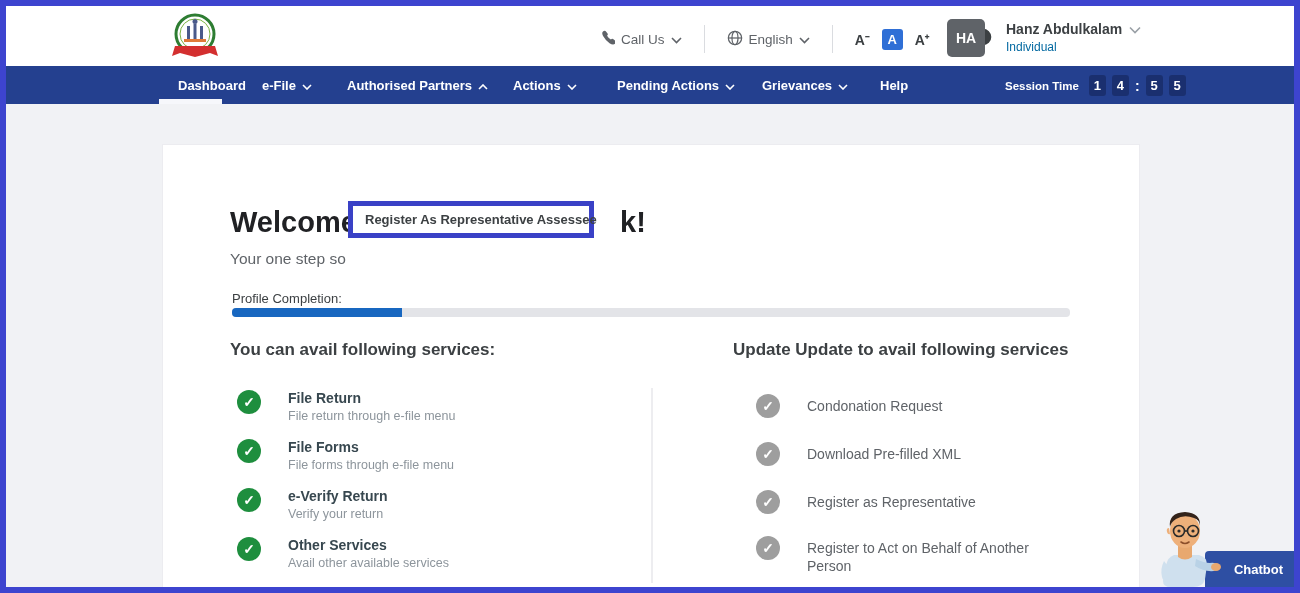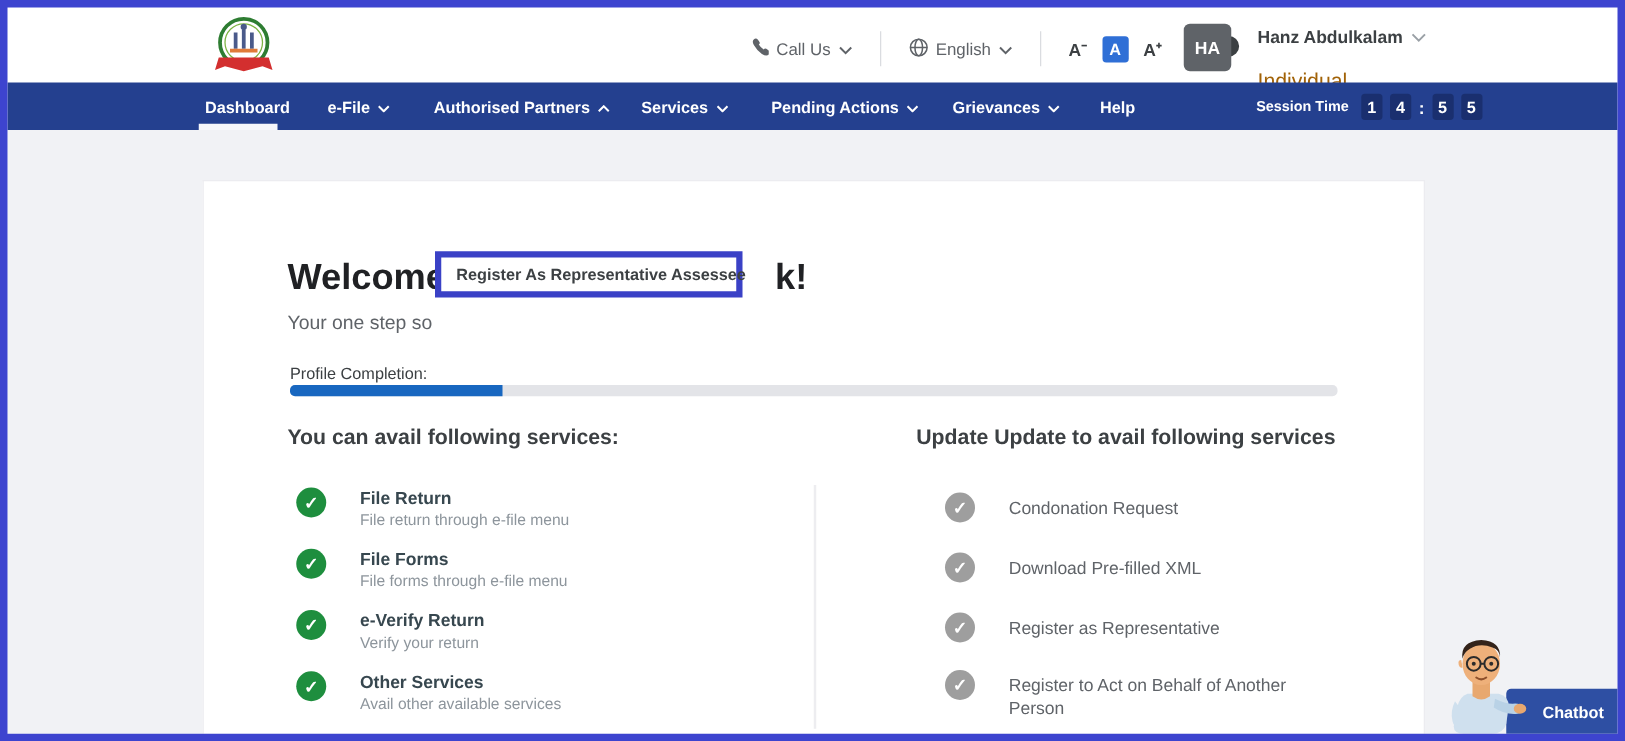--- a/index.html
+++ b/index.html
@@ -22,21 +22,21 @@
   .hdr-item { display:flex; align-items:center; gap:6px; font-size:13.5px; color:#5f6368; cursor:pointer; }
   .vdiv { width:1px; height:28px; background:#dadce0; margin:0 22px; }
   .chev { display:inline-block; }
   .fontsize { display:flex; align-items:center; gap:12px; font-size:14px; color:#3c4043; }
   .fs-btn { font-weight:700; }
   .fs-active { width:21px; height:21px; background:#2f6fd6; color:#fff; border-radius:3px; display:flex; align-items:center; justify-content:center; font-weight:700; font-size:13px; }
 
   .userbox { position:absolute; left:941px; top:13px; display:flex; gap:21px; cursor:pointer; }
   .avatar { width:38px; height:38px; border-radius:5px; background:#5f6368; color:#fff; font-weight:700; font-size:14px; display:flex; align-items:center; justify-content:center; }
   .user-name { font-size:14px; font-weight:700; color:#3c4043; display:flex; align-items:center; gap:7px; padding-top:2px; }
-  .user-role { font-size:17px; color:#a16207; margin-top:18px; }
+  .user-role { font-size:12px; color:#0369a1; margin-top:3px; }
 
   
   .navbar { position:absolute; left:6px; top:66px; right:6px; height:38px; background:#24408f; }
   .nav-item { position:absolute; top:12px; color:#fff; font-size:13px; font-weight:700; display:flex; gap:6px; align-items:center; cursor:pointer; white-space:nowrap; }
   .active-strip { position:absolute; left:153px; bottom:0; width:63px; height:5px; background:#f6f7fb; }
   .session { position:absolute; top:9px; left:999px; display:flex; align-items:center; gap:6px; color:#fff; }
   .session-label { font-size:11.5px; font-weight:700; margin-right:4px; }
   .digit { width:17px; height:21px; background:rgba(10,20,60,.38); border-radius:3px; display:flex; align-items:center; justify-content:center; font-size:13px; font-weight:700; }
   .colon { font-size:14px; font-weight:700; }
 
@@ -152,37 +152,37 @@
               </svg>
           </span>
         </div>
         <div class="user-role">Individual</div>
       </div>
     </div>
   </div>
 
   <div class="navbar">
     <div class="active-strip"></div>
-    <div class="nav-item" style="left:158px">
+    <div class="nav-item" style="left:172px">
       <span>Dashboard</span>
     </div>
     <div class="nav-item" style="left:256px">
       <span>e-File</span>
       <span><svg width="10" height="6" viewBox="0 0 10 6">
             <polyline points="1,1 5,5 9,1" fill="none" stroke="#fff" stroke-width="1.6"></polyline>
           </svg></span>
     </div>
     <div class="nav-item" style="left:341px">
       <span>Authorised Partners</span>
       <span><svg width="10" height="6" viewBox="0 0 10 6">
             <polyline points="1,5 5,1 9,5" fill="none" stroke="#fff" stroke-width="1.6"></polyline>
           </svg></span>
     </div>
     <div class="nav-item" style="left:507px">
-      <span>Services</span>
+      <span>Actions</span>
       <span><svg width="10" height="6" viewBox="0 0 10 6">
             <polyline points="1,1 5,5 9,1" fill="none" stroke="#fff" stroke-width="1.6"></polyline>
           </svg></span>
     </div>
     <div class="nav-item" style="left:611px">
       <span>Pending Actions</span>
       <span><svg width="10" height="6" viewBox="0 0 10 6">
             <polyline points="1,1 5,5 9,1" fill="none" stroke="#fff" stroke-width="1.6"></polyline>
           </svg></span>
     </div>

